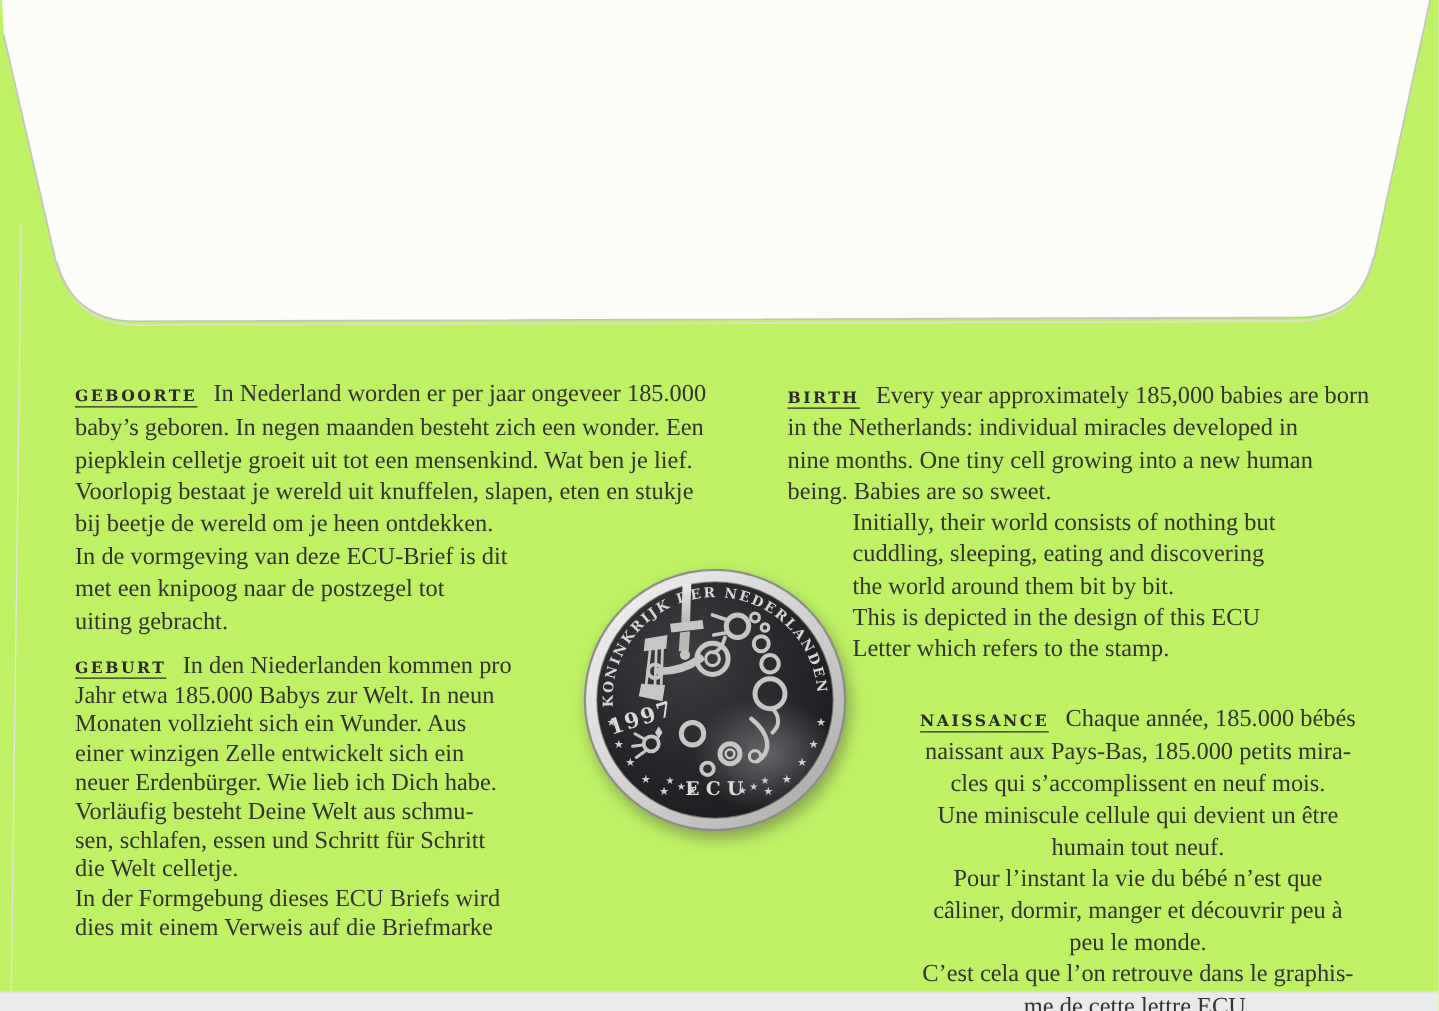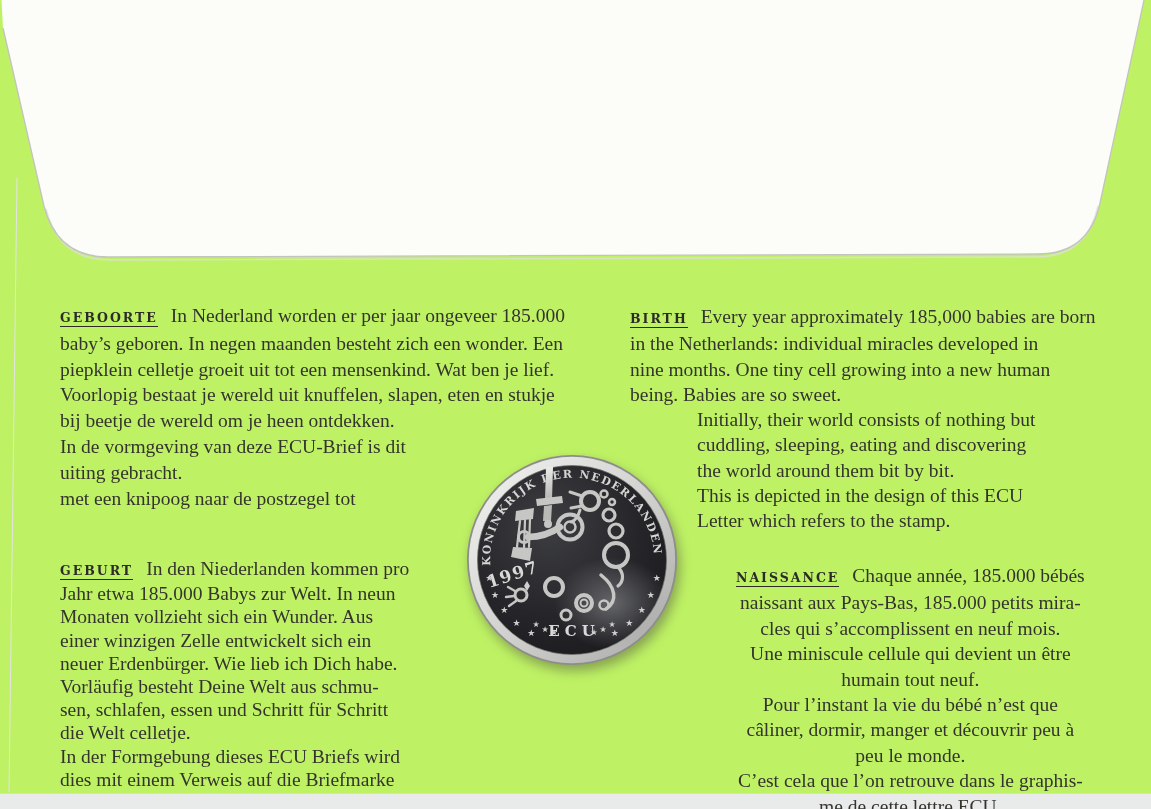--- a/index.html
+++ b/index.html
@@ -12,24 +12,24 @@
     color:#34332e;
   }
   .envelope-svg{position:absolute;left:0;top:0;}
   .bottom-strip{
     position:absolute;left:0;top:793px;width:1151px;height:16px;
     background:#e9eaea;border-top:1px solid #d9dada;
   }
   .textblock{position:absolute;white-space:nowrap;}
   .textblock .line{white-space:nowrap;}
   .nl{left:60px;top:303px;font-size:19.5px;line-height:25.8px;}
-  .de{left:60px;top:521px;font-size:19.5px;line-height:23.2px;margin-top:36px;}
+  .de{left:60px;top:521px;font-size:19.5px;line-height:23.2px;}
   .en{left:630px;top:304px;font-size:19.5px;line-height:25.3px;}
   .fr{left:736px;top:563px;font-size:19.5px;line-height:25.4px;text-align:center;}
-  .en .ind{margin-left:67px;}
+  .en .ind{margin-left:52px;}
   .shead{
     font-family:"DejaVu Serif",serif;
     font-weight:bold;
     font-size:12.5px;
     letter-spacing:2px;
     border-bottom:1.5px solid #2c2b27;
     padding-bottom:1px;
     margin-right:13px;
     color:#2c2b27;
   }
@@ -68,22 +68,22 @@
 
   <div class="bottom-strip"></div>
 
   <div class="textblock nl">
     <div class="line"><span class="shead">GEBOORTE</span><span>In Nederland worden er per jaar ongeveer 185.000</span></div>
     <div class="line">baby’s geboren. In negen maanden besteht zich een wonder. Een</div>
     <div class="line">piepklein celletje groeit uit tot een mensenkind. Wat ben je lief.</div>
     <div class="line">Voorlopig bestaat je wereld uit knuffelen, slapen, eten en stukje</div>
     <div class="line">bij beetje de wereld om je heen ontdekken.</div>
     <div class="line">In de vormgeving van deze ECU-Brief is dit</div>
+    <div class="line">met een knipoog naar de postzegel tot</div>
     <div class="line">uiting gebracht.</div>
-    <div class="line">met een knipoog naar de postzegel tot</div>
   </div>
 
   <div class="textblock de">
     <div class="line"><span class="shead">GEBURT</span><span>In den Niederlanden kommen pro</span></div>
     <div class="line">Jahr etwa 185.000 Babys zur Welt. In neun</div>
     <div class="line">Monaten vollzieht sich ein Wunder. Aus</div>
     <div class="line">einer winzigen Zelle entwickelt sich ein</div>
     <div class="line">neuer Erdenbürger. Wie lieb ich Dich habe.</div>
     <div class="line">Vorläufig besteht Deine Welt aus schmu-</div>
     <div class="line">sen, schlafen, essen und Schritt für Schritt</div>

